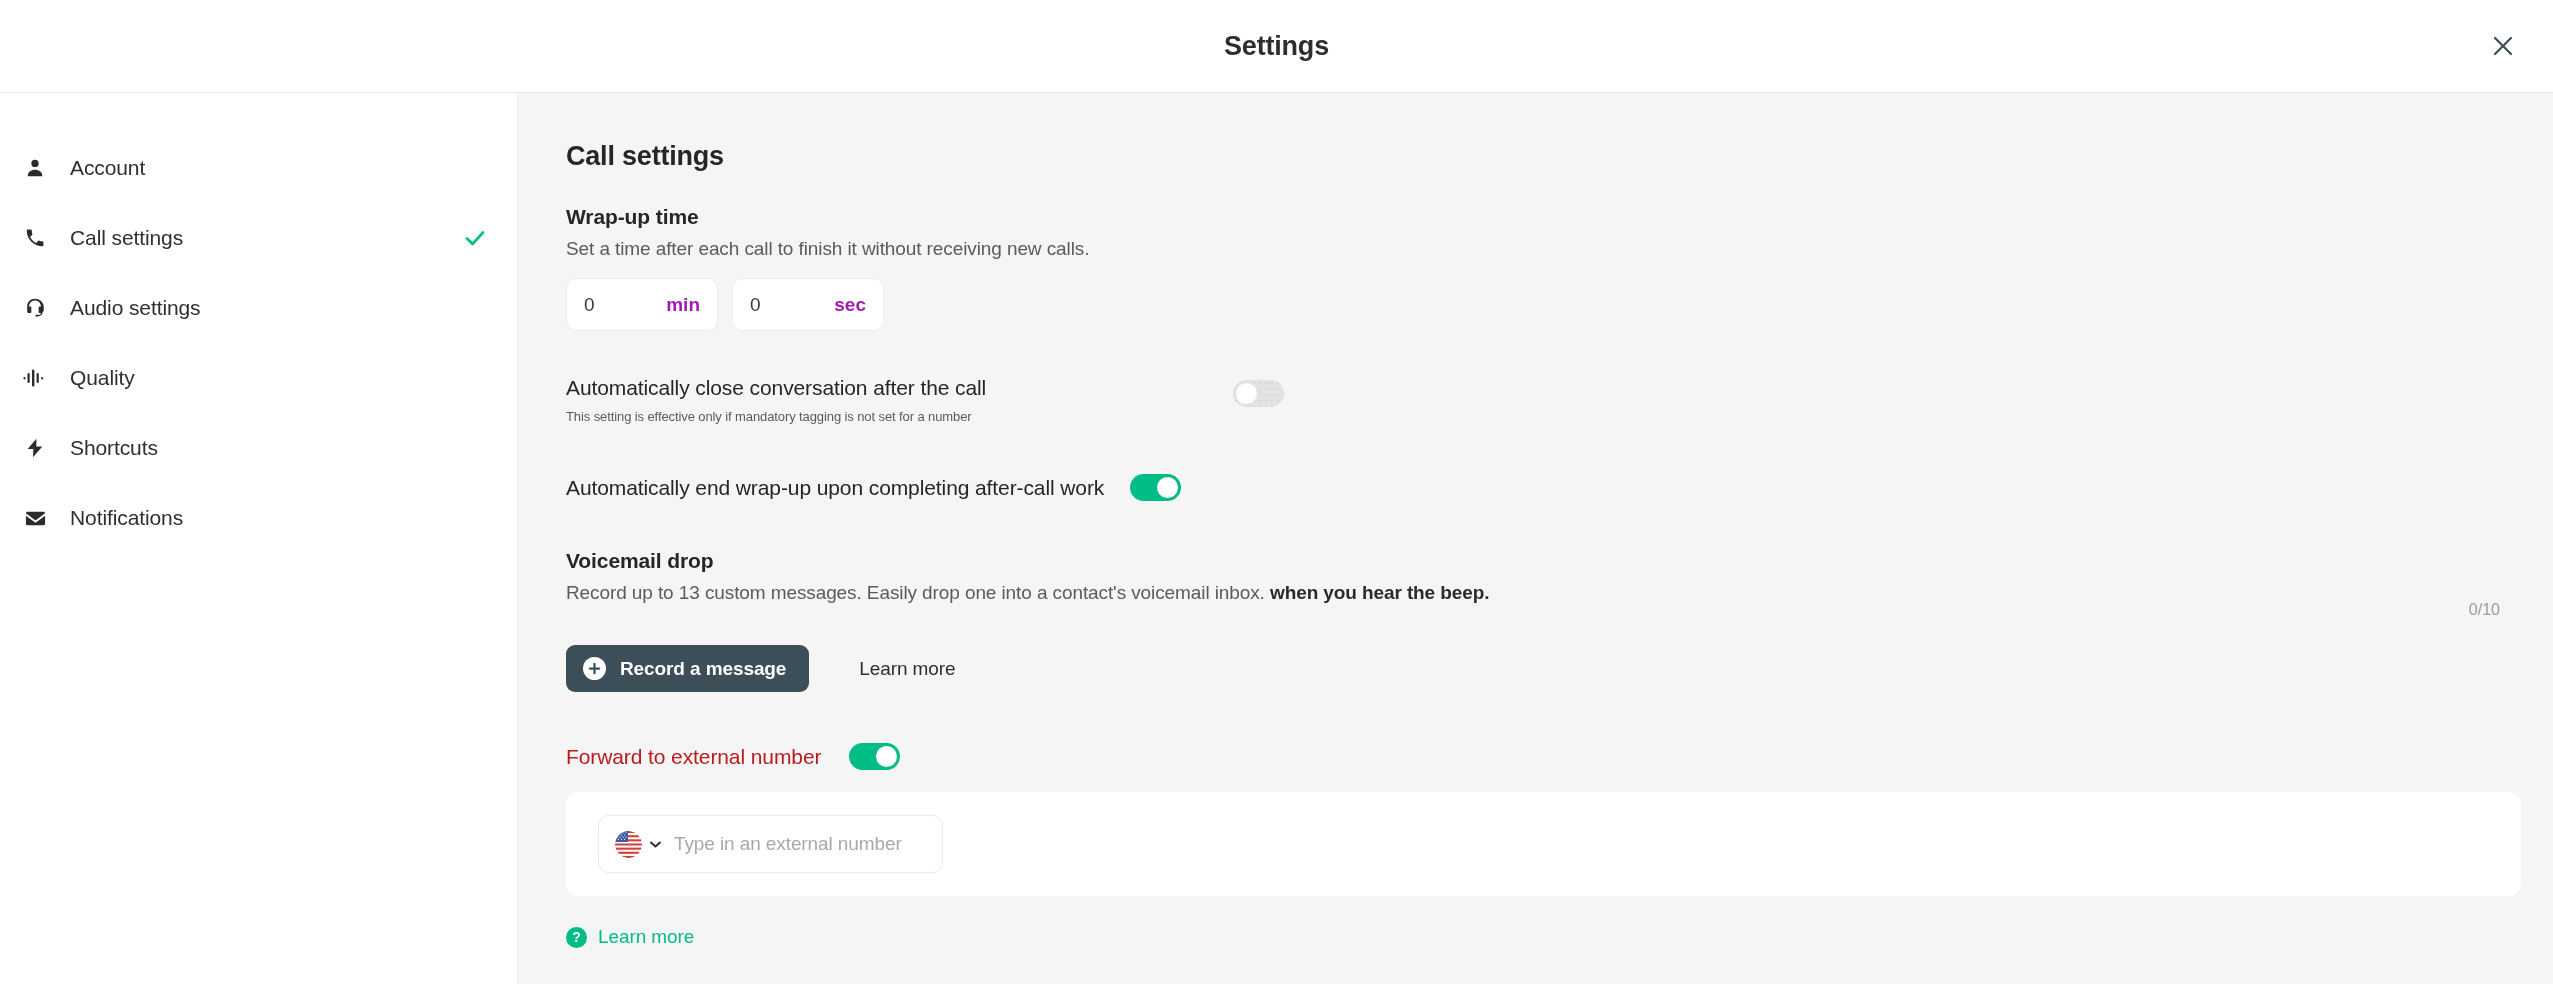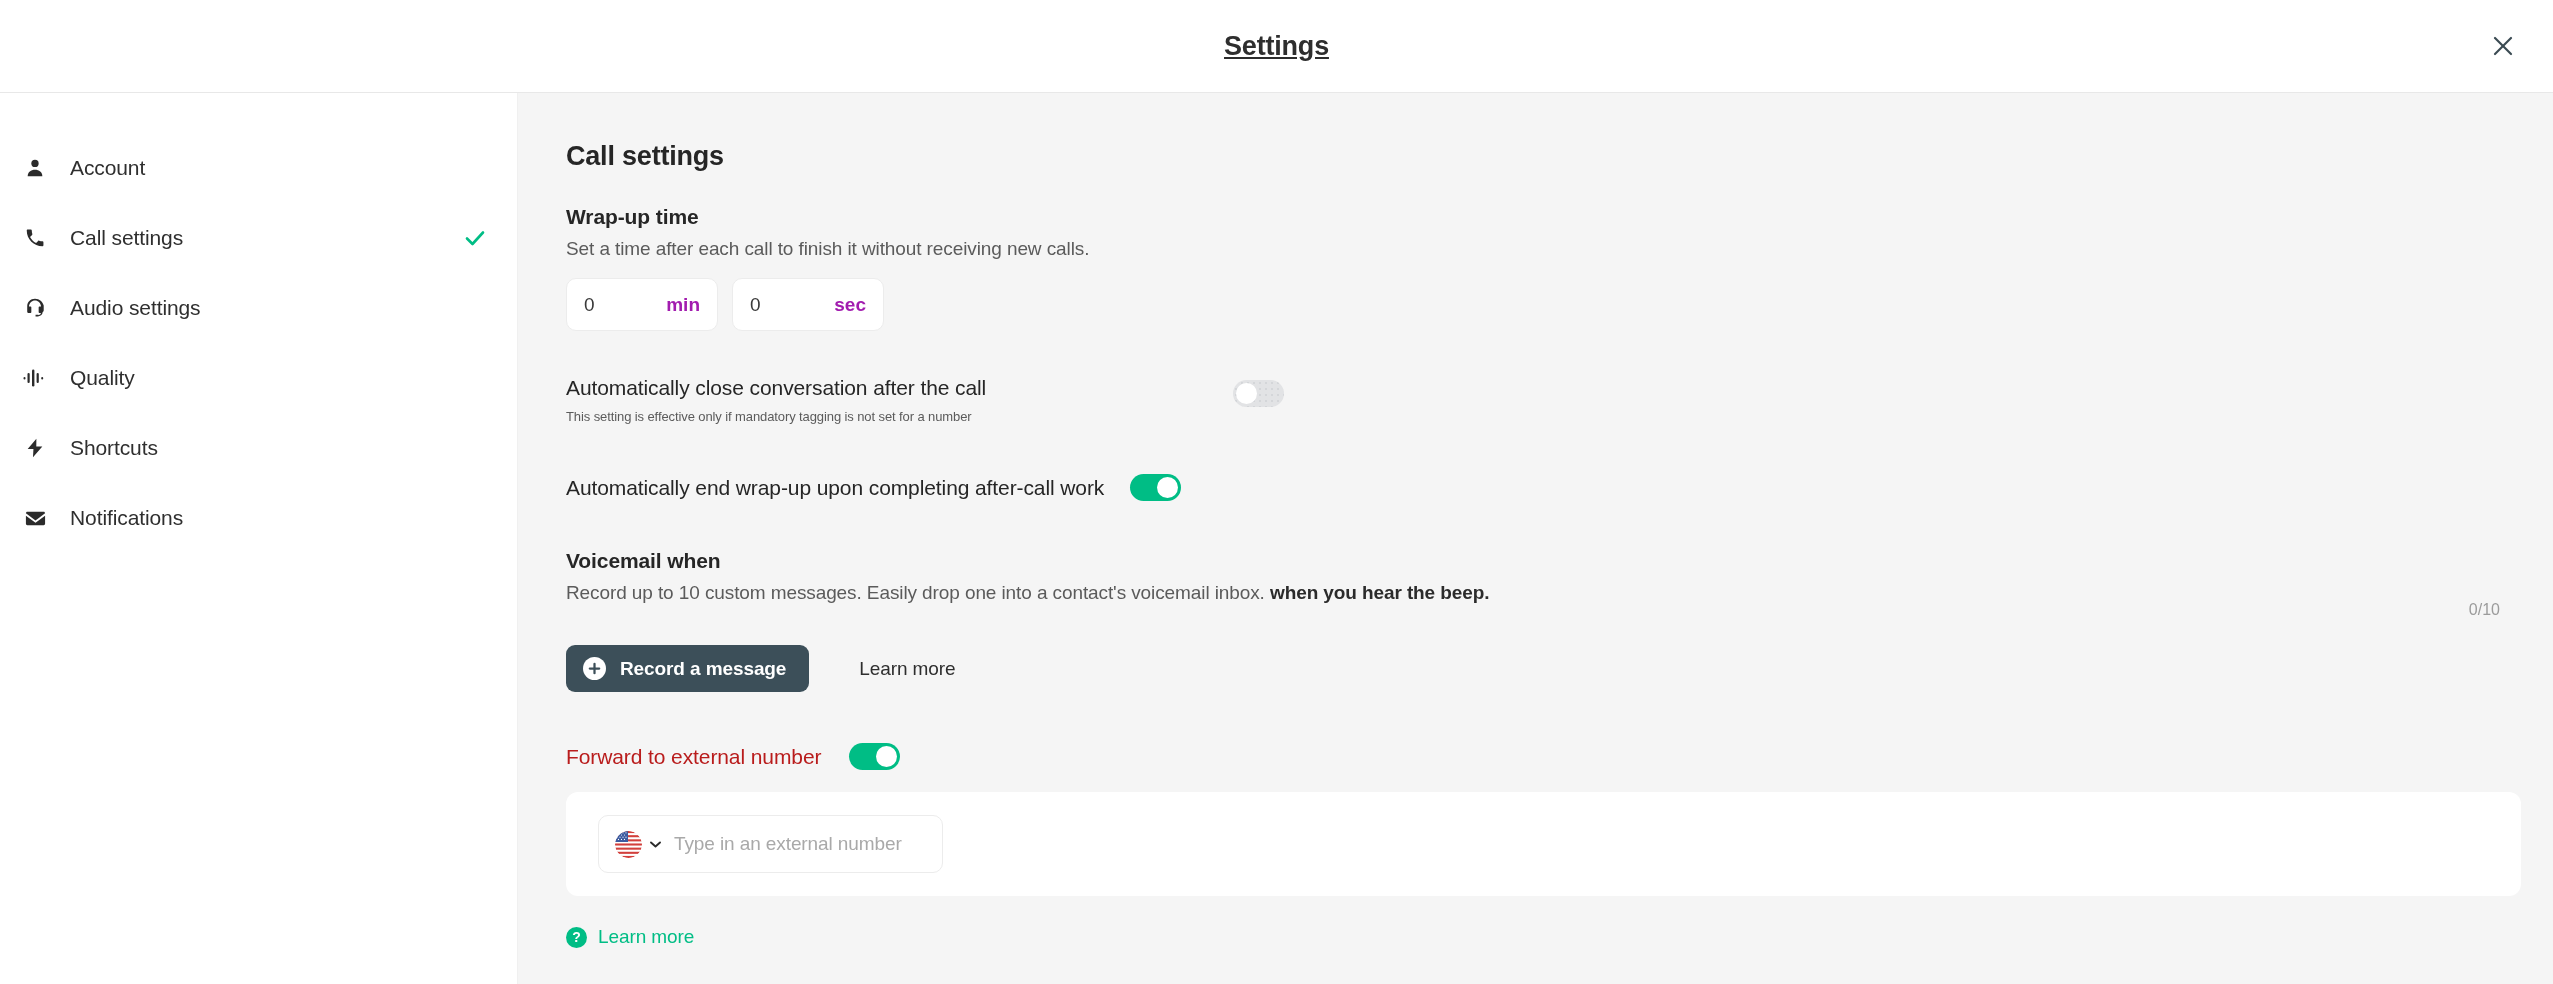--- a/index.html
+++ b/index.html
@@ -28,21 +28,20 @@
   
   .titlebar {
     height: 93px;
     flex: 0 0 93px;
     background: #ffffff;
     border-bottom: 1px solid #e8e8e8;
     display: flex;
     align-items: center;
     justify-content: center;
     position: relative;
-    text-decoration: underline;
   }
 
   .titlebar-title {
     font-size: 27px;
     font-weight: bold;
     color: #2e2e2e;
     letter-spacing: -0.2px;
   }
 
   .close-btn {
@@ -477,22 +476,22 @@
       </section>
 
       <section class="toggle-row tight">
         <div class="toggle-title">Automatically end wrap-up upon completing after-call work</div>
         <div class="switch on sw-auto-end">
           <span class="knob"></span>
         </div>
       </section>
 
       <section class="vm-block">
-        <div class="sec-title">Voicemail when</div>
-        <div class="sec-desc"><span>Record up to 10 custom messages. Easily drop one into a contact's voicemail inbox. </span><b>when you hear the beep.</b></div>
+        <div class="sec-title">Voicemail drop</div>
+        <div class="sec-desc"><span>Record up to 13 custom messages. Easily drop one into a contact's voicemail inbox. </span><b>when you hear the beep.</b></div>
         <div class="counter">0/10</div>
 
         <div class="vm-actions">
           <button class="record-btn">
             <span class="plus-ico">
               <svg width="15" height="15" viewBox="0 0 16 16" fill="none" stroke="#3c4f59" stroke-width="2.4" stroke-linecap="round">
                 <line x1="8" y1="3" x2="8" y2="13"></line>
                 <line x1="3" y1="8" x2="13" y2="8"></line>
               </svg>
             </span>

